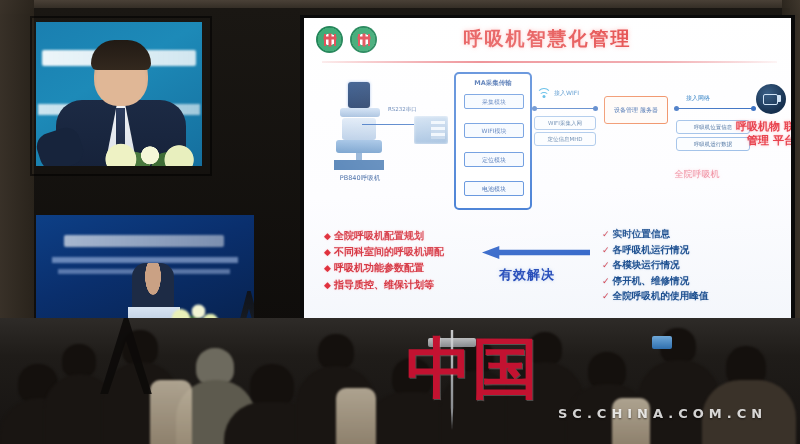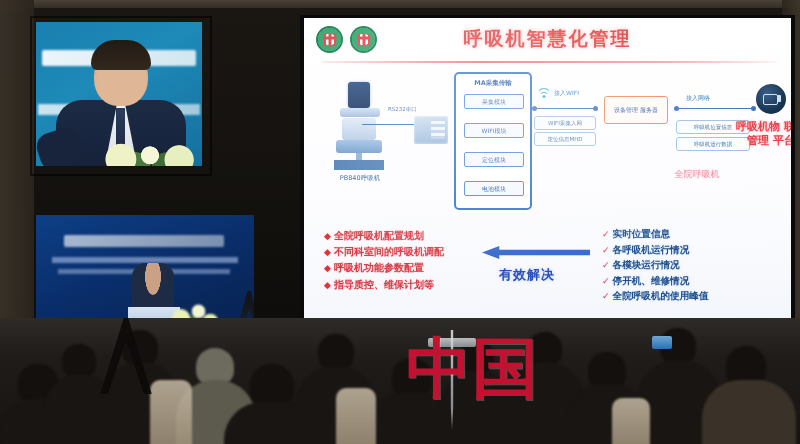--- a/index.html
+++ b/index.html
@@ -395,15 +395,16 @@
     <div class="chair" style="left:612px;top:80px;width:38px;height:48px;"></div>
   </div>
   <div class="tripod"></div>
   <div class="phone"></div>
 
   <div class="watermark">
     <div class="wm-hilt"></div>
     <div class="wm-sword"></div>
     <div class="wm-zhong">中</div>
     <div class="wm-guo">国</div>
+    <div class="wm-url">SC.CHINA.COM.CN</div>
   </div>
 
 </div>
 
 </body></html>

